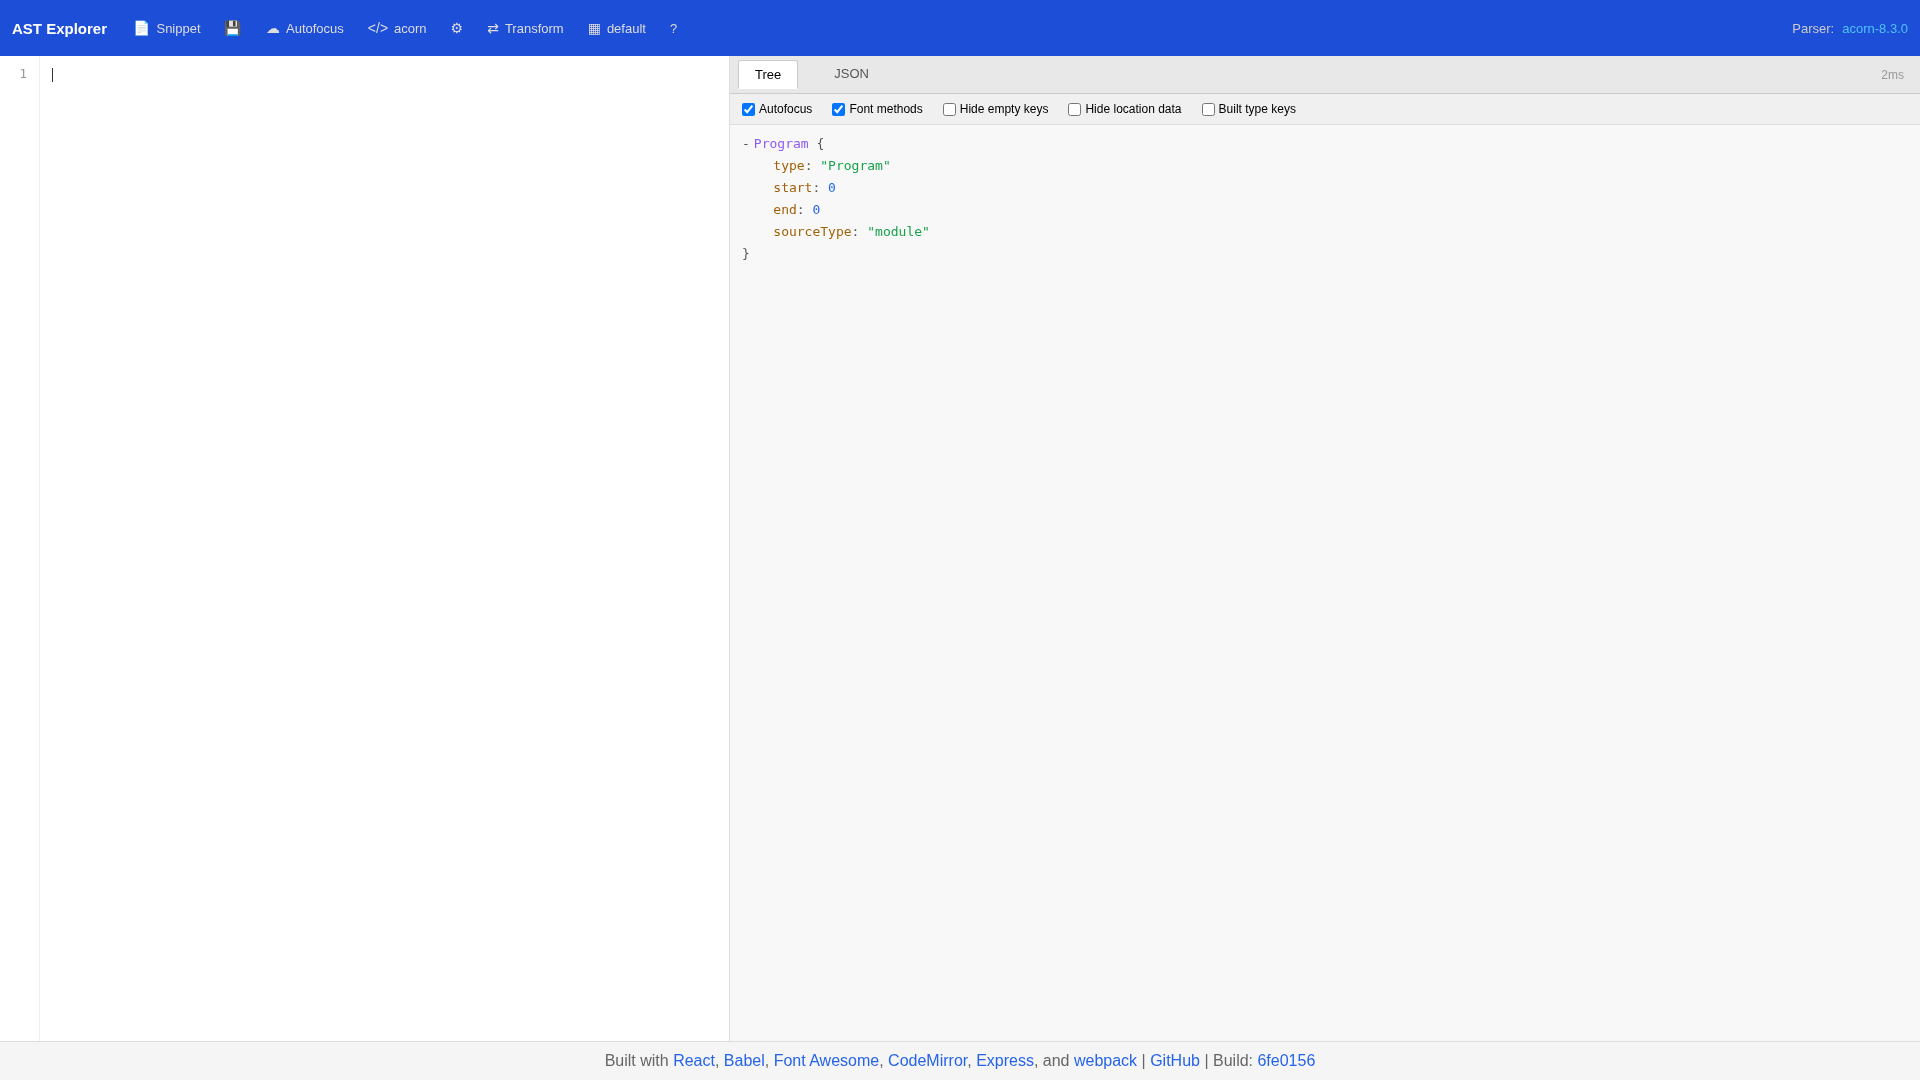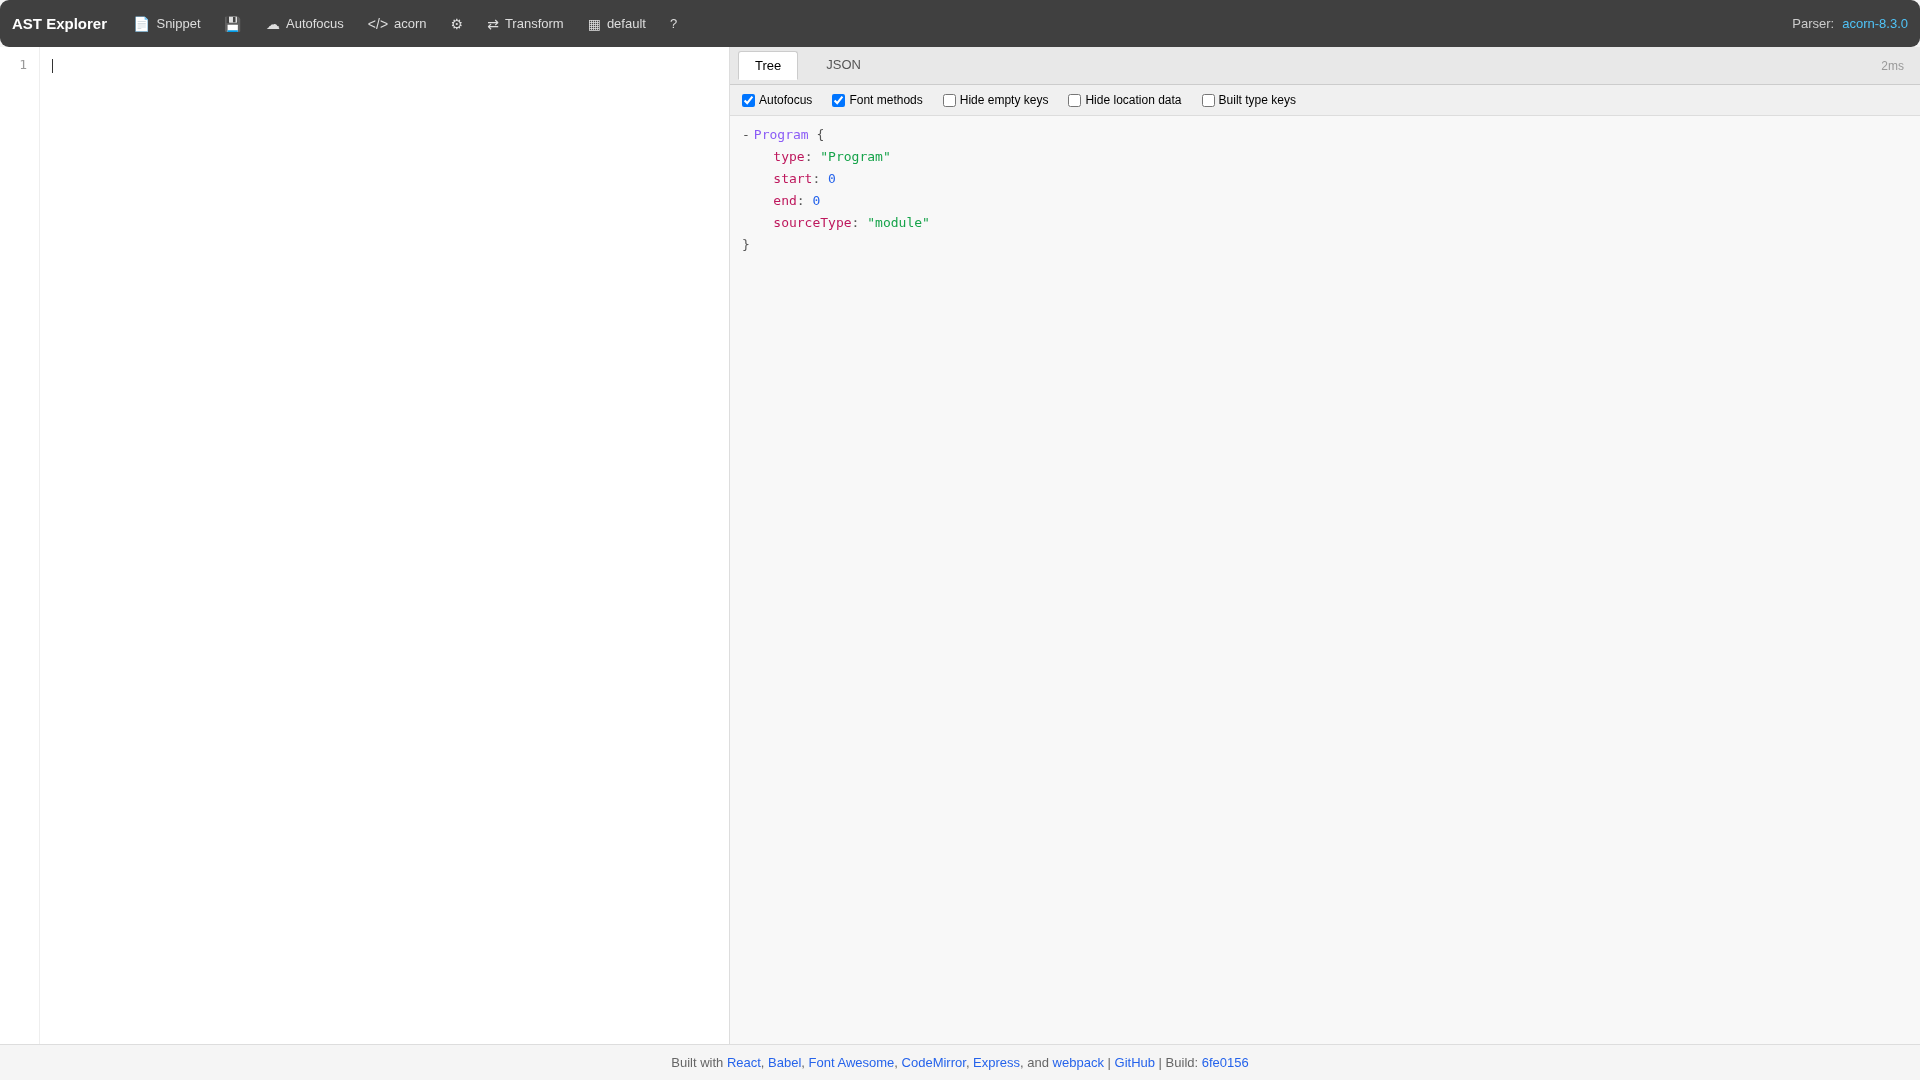--- a/index.html
+++ b/index.html
@@ -14,29 +14,28 @@
       background: #f5f5f5;
       height: 1080px;
       width: 1920px;
       display: flex;
       flex-direction: column;
       overflow: hidden;
     }
 
     
     .header {
-      background: #404040;
+      background: #1d4ed8;
       color: #fff;
       display: flex;
       align-items: center;
-      height: 47px;
+      height: 56px;
       padding: 0 12px;
       gap: 0;
       flex-shrink: 0;
-      border-radius: 9px;
     }
 
     .header-logo {
       font-weight: bold;
       font-size: 15px;
       color: #fff;
       margin-right: 16px;
       white-space: nowrap;
     }
 
@@ -151,21 +150,21 @@
       background: #e8e8e8;
       border-bottom: 1px solid #ccc;
       padding: 0 8px;
       height: 38px;
       gap: 4px;
       justify-content: space-between;
     }
 
     .tabs-left {
       display: flex;
-      gap: 12px;
+      gap: 20px;
     }
 
     .tab {
       padding: 6px 16px;
       cursor: pointer;
       font-size: 13px;
       border-radius: 3px 3px 0 0;
       color: #555;
     }
 
@@ -232,42 +231,42 @@
       cursor: pointer;
       margin-right: 4px;
     }
 
     .node-type {
       color: #8b5cf6;
       font-weight: 500;
     }
 
     .key-name {
-      color: #be185d;
+      color: #a16207;
     }
 
     .string-value {
       color: #16a34a;
     }
 
     .number-value {
       color: #2563eb;
     }
 
     .punctuation {
       color: #555;
     }
 
     
     .footer {
       background: #f5f5f5;
       border-top: 1px solid #ddd;
       text-align: center;
       padding: 10px;
-      font-size: 13px;
+      font-size: 16px;
       color: #666;
       flex-shrink: 0;
     }
 
     .footer a {
       color: #2563eb;
       text-decoration: none;
     }
   </style>
 </head>

